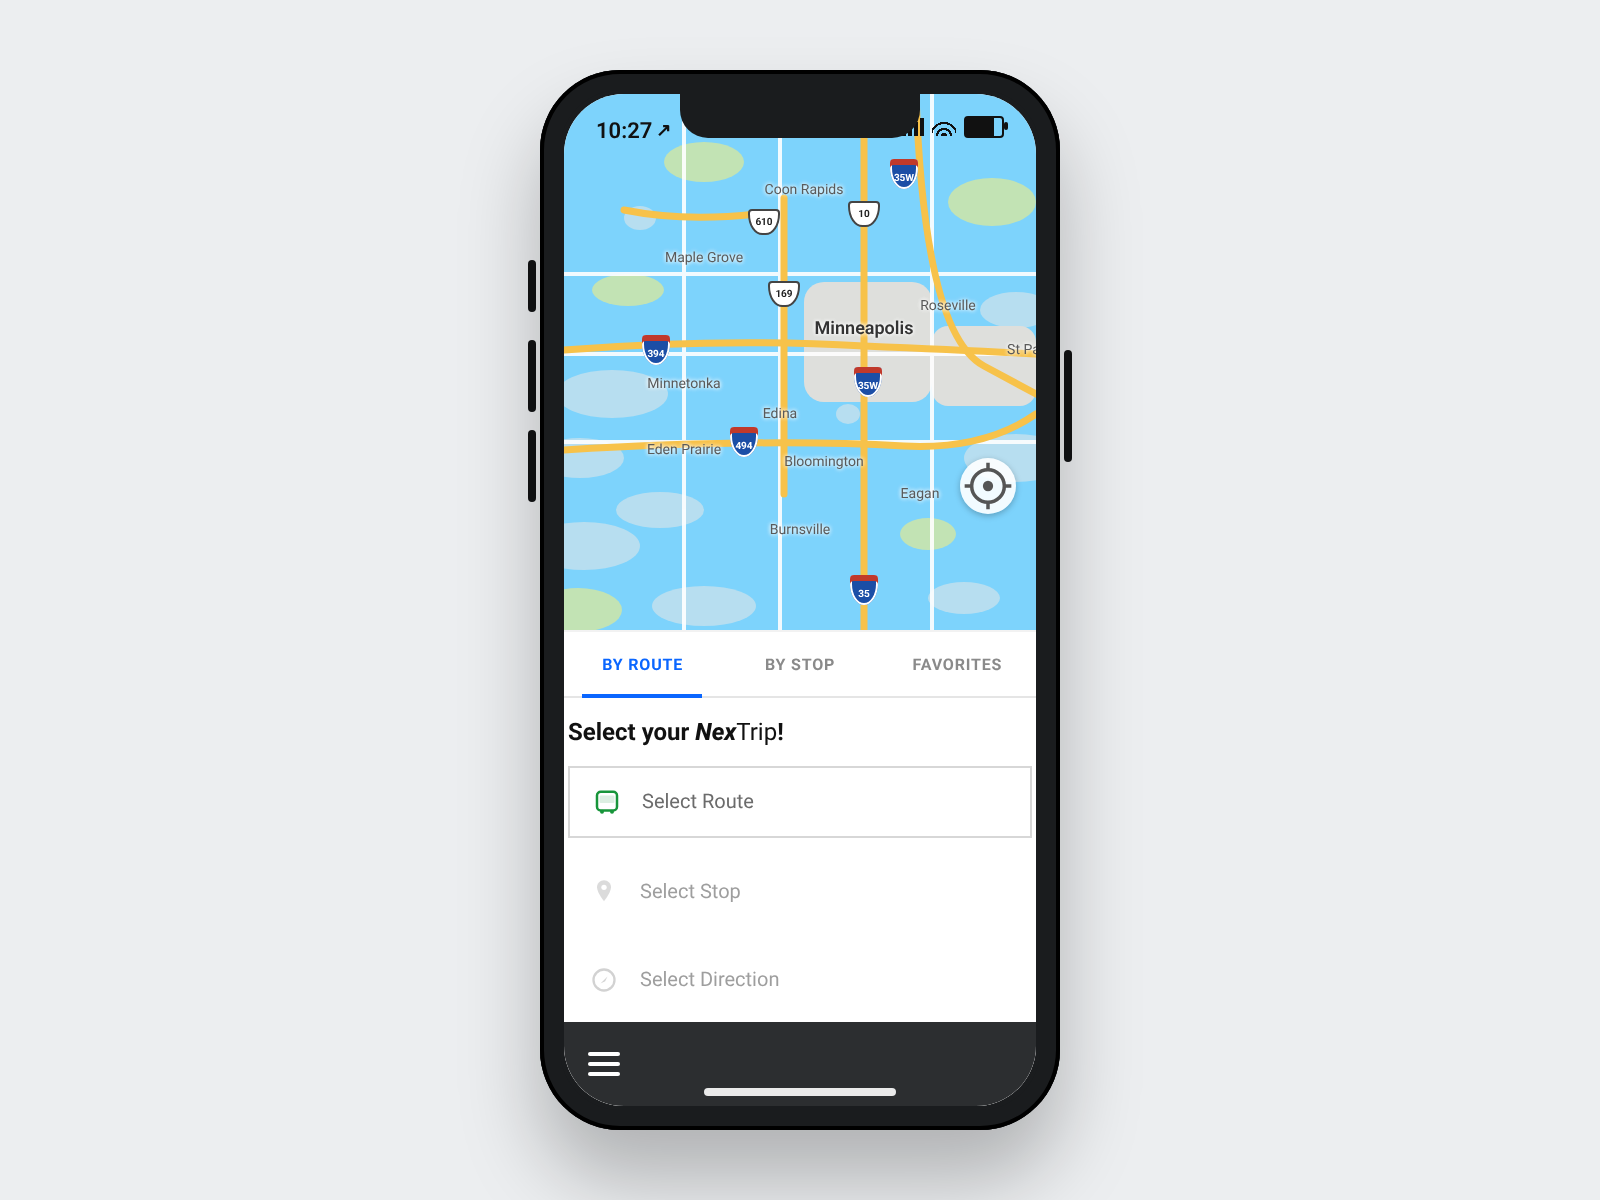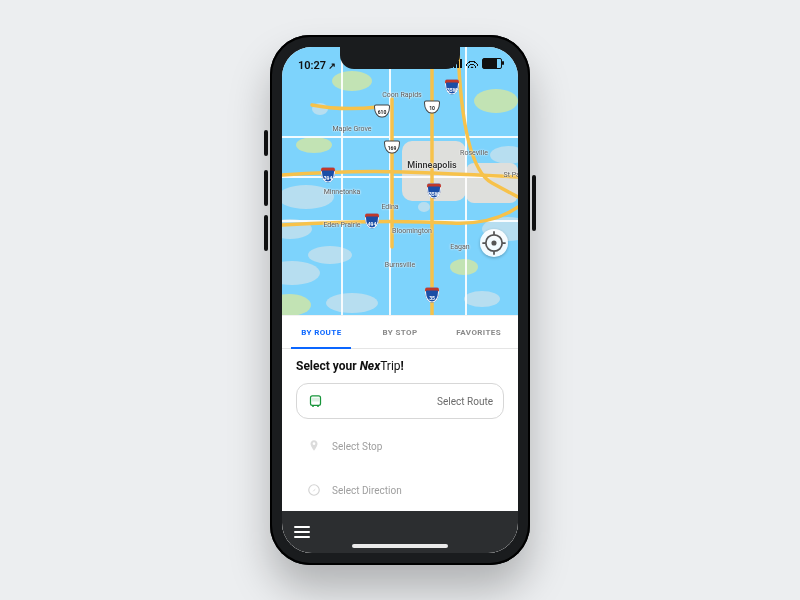--- a/index.html
+++ b/index.html
@@ -206,21 +206,21 @@
   }
   .tab.active::after {
     content: "";
     position: absolute;
     left: 12%; right: 12%;
     bottom: -1px;
     height: 2px;
     background: #0a66ff;
   }
   .sheet-body {
-    padding: 10px 14px 6px;
+    padding: 10px 2px 6px;
     display: flex;
     flex-direction: column;
     gap: 10px;
   }
   .headline {
     font-size: 12px;
     font-weight: 700;
     color: #111;
   }
   .headline .brand-bold { font-style: italic; font-weight: 800; }
@@ -230,23 +230,22 @@
     height: 34px;
     display: flex;
     align-items: center;
     gap: 10px;
     padding: 0 10px;
     font-size: 10px;
     color: #6b6b6b;
   }
   .picker.primary {
     border: 1px solid #d7d7d7;
-    border-radius: 12px;
+    border-radius: 0;
     color: #6b6b6b;
-    justify-content: space-between;
   }
   .picker.disabled { opacity: .65; }
   .pic-icon {
     width: 16px; height: 16px;
     display: flex; align-items: center; justify-content: center;
     flex: 0 0 16px;
   }
 
   
   .bottombar {

